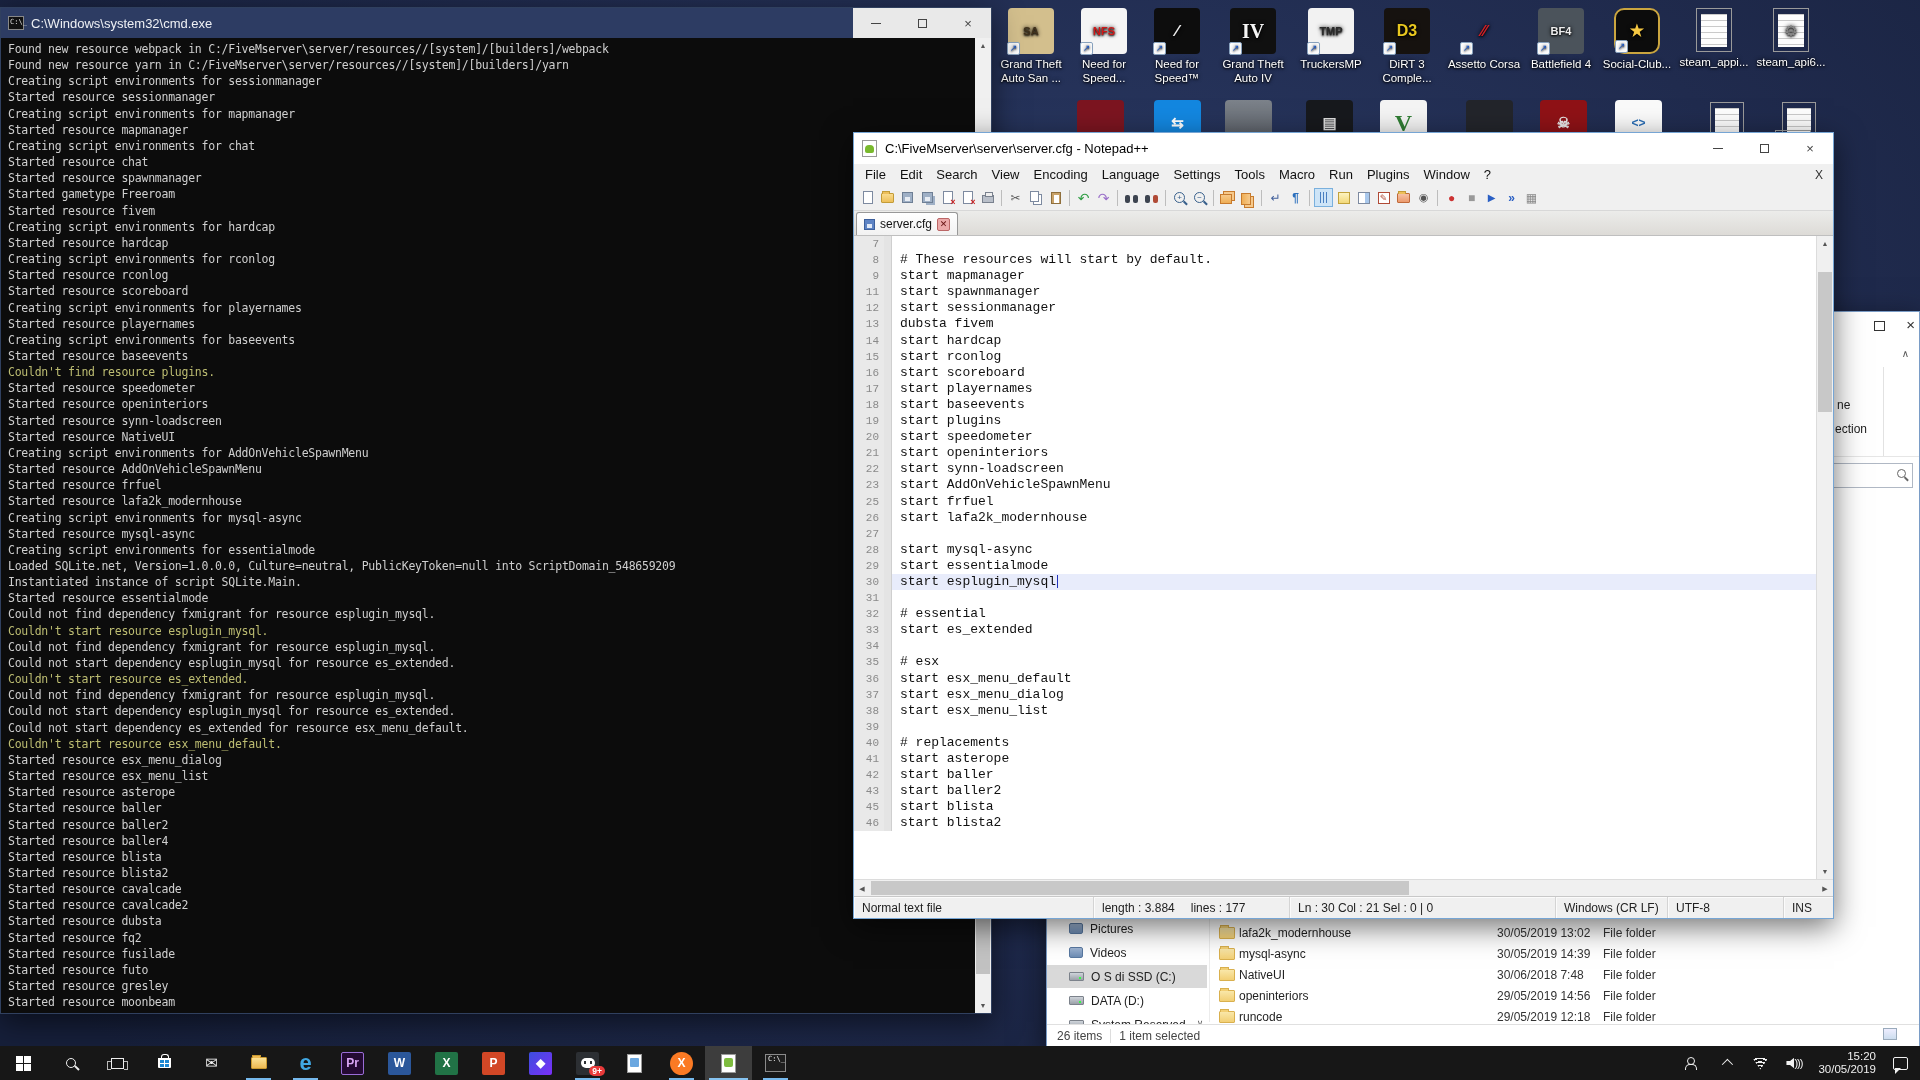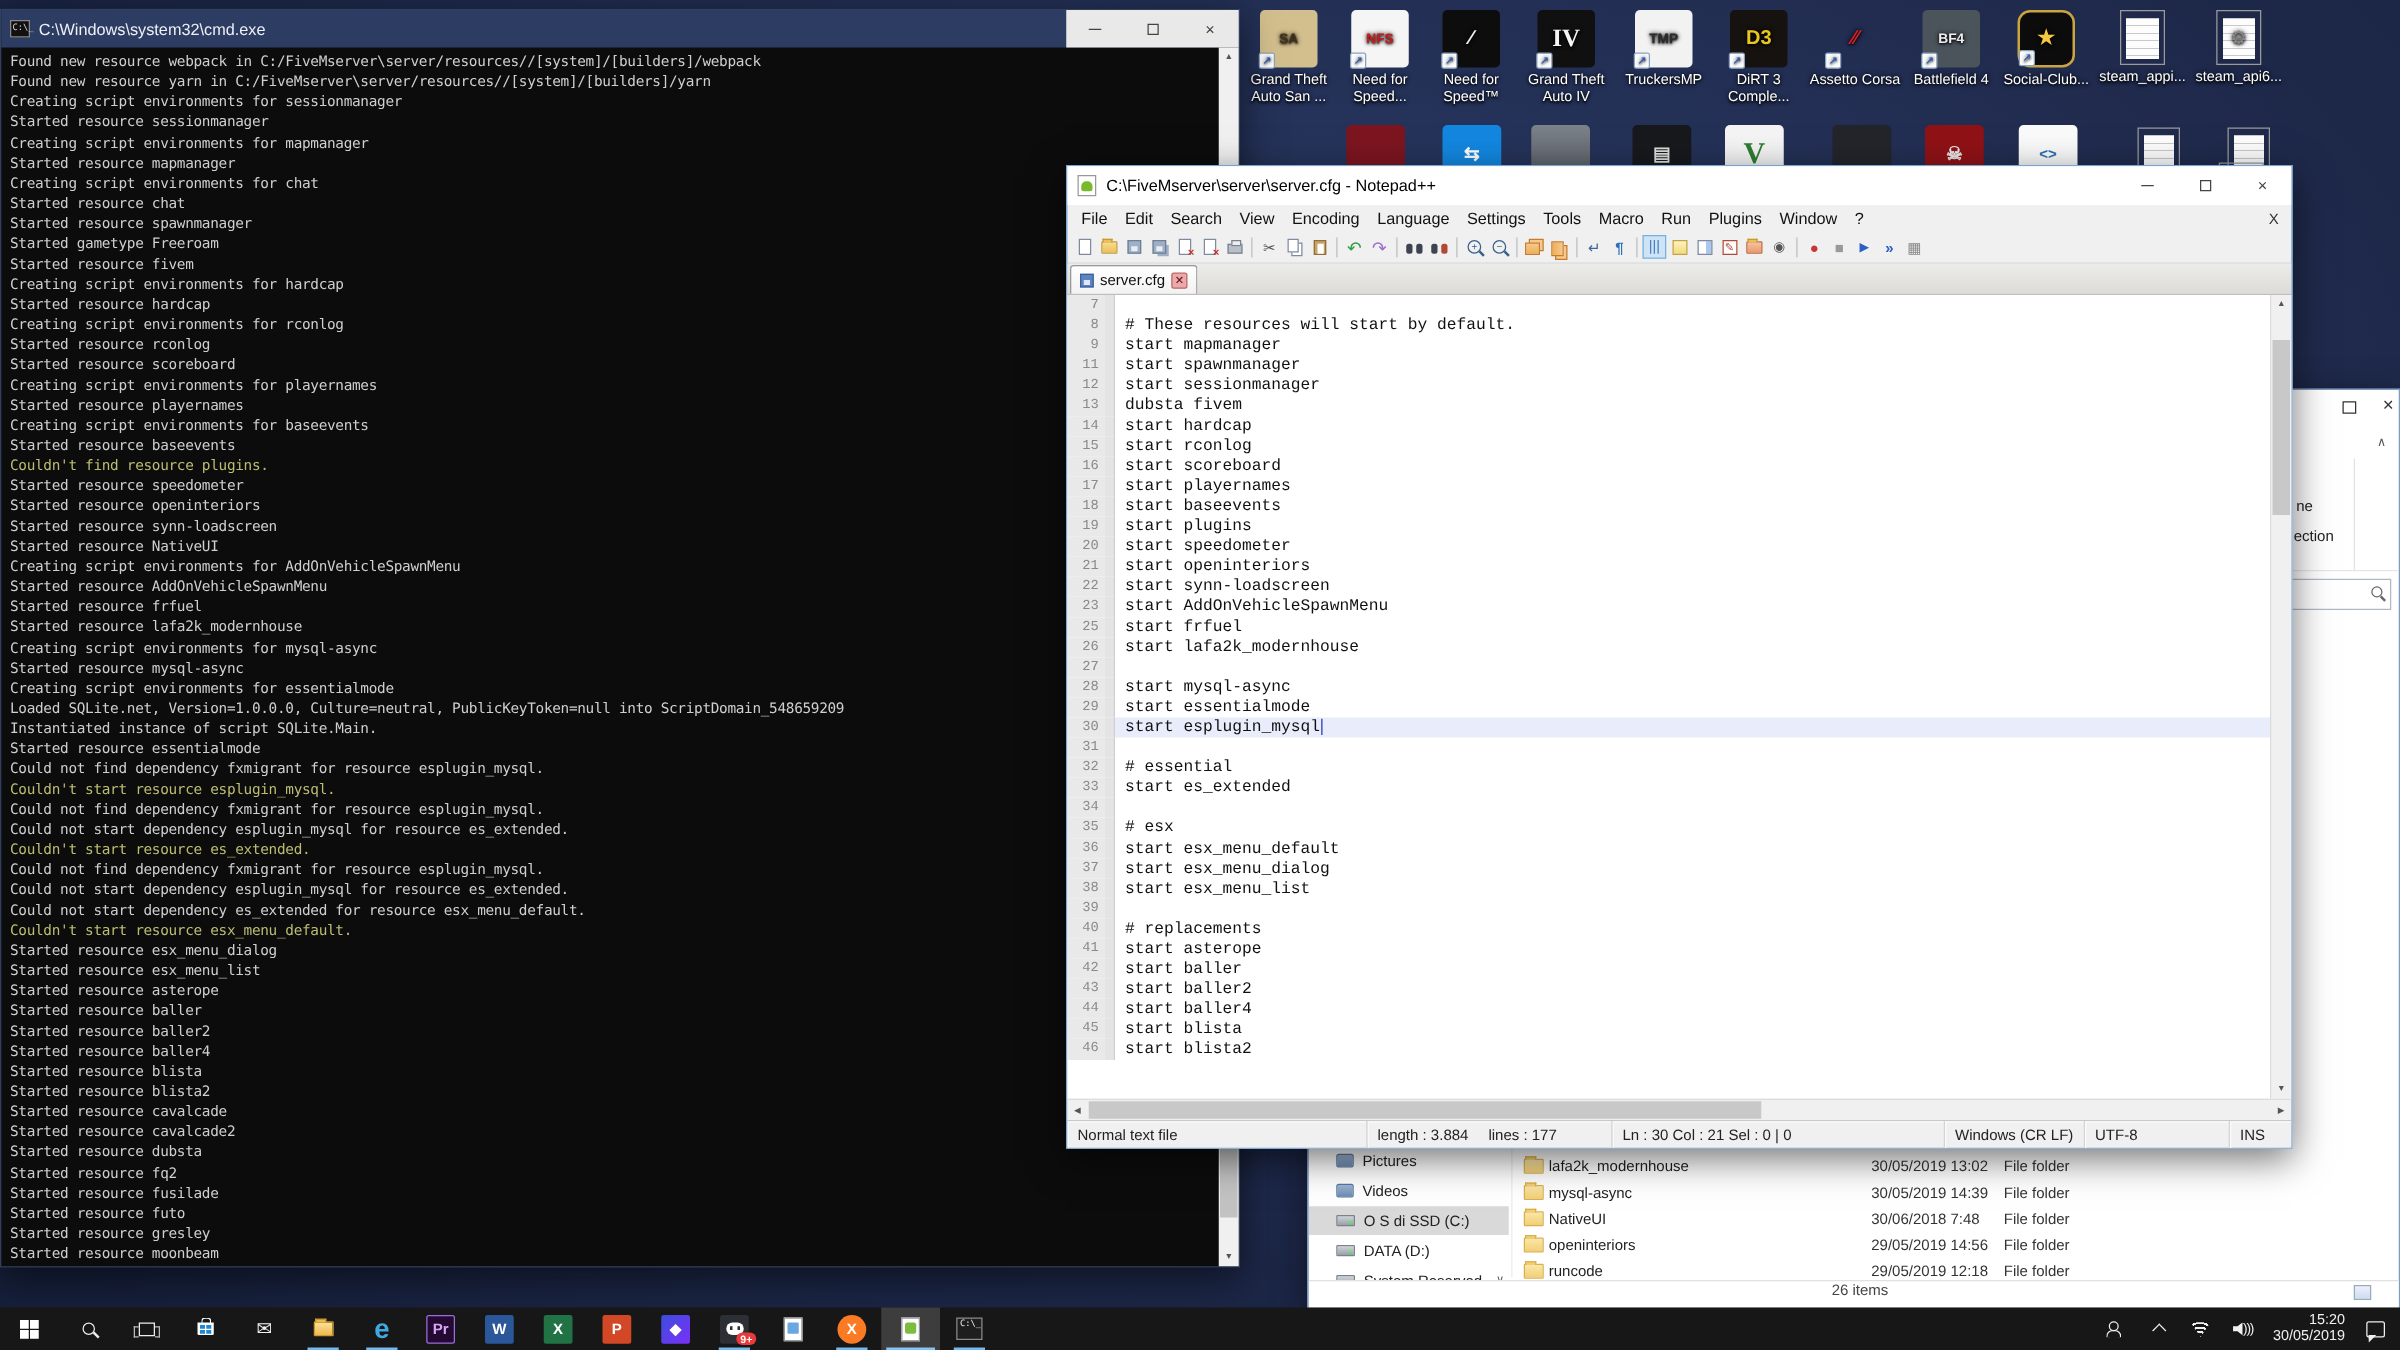--- a/index.html
+++ b/index.html
@@ -124,21 +124,21 @@
   .si-drive { width:15px; height:9px; background:linear-gradient(#cfd4da,#9aa0a8); border:1px solid #7c828b; border-radius:1px; position:relative; }
   .si-drive::after { content:""; position:absolute; right:2px; bottom:1px; width:2px; height:2px; background:#3f4; }
   .si-media { width:14px; height:11px; background:linear-gradient(#9fb6d4,#6d8cb4); border:1px solid #5878a0; border-radius:2px; }
   .ex-file-row { position:absolute; left:166px; height:21px; width:700px; display:flex; align-items:center; font-size:12px; color:#1f1f1f; }
   .ex-file-row .fic { position:absolute; left:6px; }
   .ex-file-row .fname { position:absolute; left:26px; width:250px; }
   .ex-file-row .fdate { position:absolute; left:284px; width:120px; color:#333; }
   .ex-file-row .ftype { position:absolute; left:390px; color:#333; }
   .fold16 { width:16px; height:12px; background:linear-gradient(#f9e7a9,#f2cf74); border:1px solid #d9b04e; border-radius:1px; position:relative; }
   .fold16::before { content:""; position:absolute; top:-3px; left:0; width:7px; height:2px; background:#f2cf74; border:1px solid #d9b04e; border-bottom:none; }
-  .ex-status { position:absolute; left:0; right:0; top:712px; height:23px; border-top:1px solid #e0e0e0; background:#fff; display:flex; align-items:center; font-size:12px; color:#444; padding-left:10px; gap:8px;flex-direction:column; }
+  .ex-status { position:absolute; left:0; right:0; top:712px; height:23px; border-top:1px solid #e0e0e0; background:#fff; display:flex; align-items:center; font-size:12px; color:#444; padding-left:10px; gap:8px; }
   .ex-status .vline { width:1px; height:14px; background:#ddd; }
   .ex-view-ic { position:absolute; right:22px; top:716px; width:14px; height:12px; border:1px solid #9ab; background:linear-gradient(#eef,#cde); }
 
   
   #taskbar { position:absolute; left:0; bottom:0; width:1920px; height:34px; background:#171717; z-index:10; display:flex; align-items:stretch; }
   .tbtn { width:47px; display:flex; align-items:center; justify-content:center; position:relative; }
   .tbtn.active::after { content:""; position:absolute; bottom:0; left:11px; right:11px; height:2px; background:#76b9ed; }
   .tbtn.focus { background:#3d3d3d; }
   .tbtn.focus::after { content:""; position:absolute; bottom:0; left:4px; right:4px; height:2px; background:#86c3f0; }
   .badge { position:absolute; right:6px; bottom:4px; background:#e83a3a; color:#fff; border-radius:8px; font-size:8.5px; padding:0 3px; line-height:10px; font-weight:bold; }
@@ -638,25 +638,20 @@
           <span class="ln">42</span>
           <span class="bm"></span>
           <span class="ltxt">start baller</span>
         </div>
         <div class="crow">
           <span class="ln">43</span>
           <span class="bm"></span>
           <span class="ltxt">start baller2</span>
         </div>
         <div class="crow">
-          <span class="ln">44</span>
-          <span class="bm"></span>
-          <span class="ltxt">start baller4</span>
-        </div>
-        <div class="crow">
           <span class="ln">45</span>
           <span class="bm"></span>
           <span class="ltxt">start blista</span>
         </div>
         <div class="crow">
           <span class="ln">46</span>
           <span class="bm"></span>
           <span class="ltxt">start blista2</span>
         </div>
       </div>

